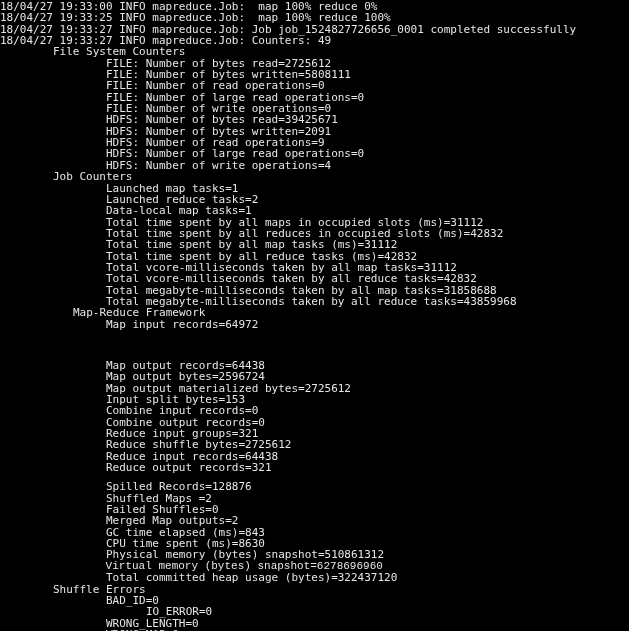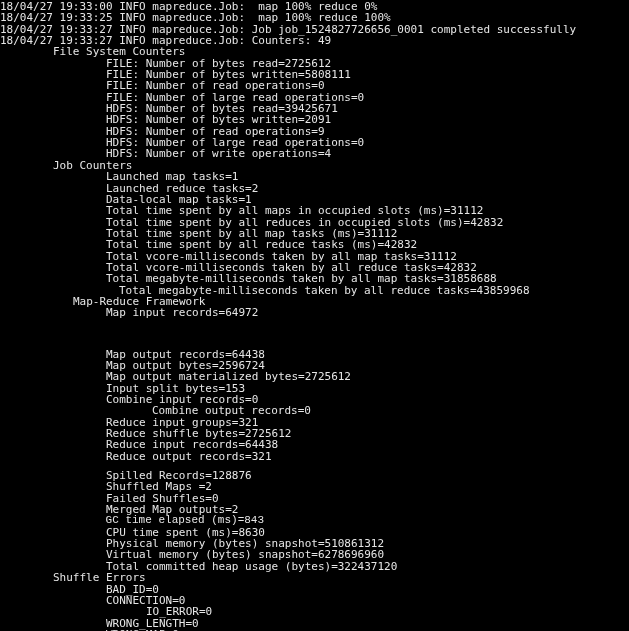--- a/index.html
+++ b/index.html
@@ -58,59 +58,59 @@
 <div id="terminal" style="background: rgb(0, 0, 0);">
     <span class="line" style="color: rgb(230, 230, 230);">18/04/27 19:33:00 INFO mapreduce.Job:  map 100% reduce 0%</span>
     <span class="line" style="color: rgb(230, 230, 230);">18/04/27 19:33:25 INFO mapreduce.Job:  map 100% reduce 100%</span>
     <span class="line" style="color: rgb(230, 230, 230);">18/04/27 19:33:27 INFO mapreduce.Job: Job job_1524827726656_0001 completed successfully</span>
     <span class="line" style="color: rgb(230, 230, 230);">18/04/27 19:33:27 INFO mapreduce.Job: Counters: 49</span>
     <span class="line" style="color: rgb(230, 230, 230);">        File System Counters</span>
     <span class="line" style="color: rgb(230, 230, 230);">                FILE: Number of bytes read=2725612</span>
     <span class="line" style="color: rgb(230, 230, 230);">                FILE: Number of bytes written=5808111</span>
     <span class="line" style="color: rgb(230, 230, 230);">                FILE: Number of read operations=0</span>
     <span class="line" style="color: rgb(230, 230, 230);">                FILE: Number of large read operations=0</span>
+    <span class="line" style="color: rgb(230, 230, 230);">                FILE: Number of write operations=0</span>
     <span class="line" style="color: rgb(230, 230, 230);">                HDFS: Number of bytes read=39425671</span>
     <span class="line" style="color: rgb(230, 230, 230);">                HDFS: Number of bytes written=2091</span>
     <span class="line" style="color: rgb(230, 230, 230);">                HDFS: Number of read operations=9</span>
     <span class="line" style="color: rgb(230, 230, 230);">                HDFS: Number of large read operations=0</span>
     <span class="line" style="color: rgb(230, 230, 230);">                HDFS: Number of write operations=4</span>
     <span class="line" style="color: rgb(230, 230, 230);">        Job Counters</span>
     <span class="line" style="color: rgb(230, 230, 230);">                Launched map tasks=1</span>
     <span class="line" style="color: rgb(230, 230, 230);">                Launched reduce tasks=2</span>
     <span class="line" style="color: rgb(230, 230, 230);">                Data-local map tasks=1</span>
     <span class="line" style="color: rgb(230, 230, 230);">                Total time spent by all maps in occupied slots (ms)=31112</span>
     <span class="line" style="color: rgb(230, 230, 230);">                Total time spent by all reduces in occupied slots (ms)=42832</span>
     <span class="line" style="color: rgb(230, 230, 230);">                Total time spent by all map tasks (ms)=31112</span>
     <span class="line" style="color: rgb(230, 230, 230);">                Total time spent by all reduce tasks (ms)=42832</span>
     <span class="line" style="color: rgb(230, 230, 230);">                Total vcore-milliseconds taken by all map tasks=31112</span>
     <span class="line" style="color: rgb(230, 230, 230);">                Total vcore-milliseconds taken by all reduce tasks=42832</span>
     <span class="line" style="color: rgb(230, 230, 230);">                Total megabyte-milliseconds taken by all map tasks=31858688</span>
-    <span class="line" style="color: rgb(230, 230, 230); padding-left: 13px;">                Total megabyte-milliseconds taken by all reduce tasks=43859968</span>
+    <span class="line" style="color: rgb(230, 230, 230);">                Total megabyte-milliseconds taken by all reduce tasks=43859968</span>
     <span class="line" style="color: rgb(230, 230, 230); margin-left: 20px;">        Map-Reduce Framework</span>
     <span class="line" style="color: rgb(230, 230, 230);">                Map input records=64972</span>
     <span class="line" style="color: rgb(230, 230, 230); margin-top: 30px;">                Map output records=64438</span>
     <span class="line" style="color: rgb(230, 230, 230);">                Map output bytes=2596724</span>
     <span class="line" style="color: rgb(230, 230, 230);">                Map output materialized bytes=2725612</span>
     <span class="line" style="color: rgb(230, 230, 230);">                Input split bytes=153</span>
     <span class="line" style="color: rgb(230, 230, 230);">                Combine input records=0</span>
-    <span class="line" style="color: rgb(230, 230, 230); padding-left: 46px;">                Combine output records=0</span>
+    <span class="line" style="color: rgb(230, 230, 230);">                Combine output records=0</span>
     <span class="line" style="color: rgb(230, 230, 230);">                Reduce input groups=321</span>
     <span class="line" style="color: rgb(230, 230, 230);">                Reduce shuffle bytes=2725612</span>
     <span class="line" style="color: rgb(230, 230, 230);">                Reduce input records=64438</span>
     <span class="line" style="color: rgb(230, 230, 230);">                Reduce output records=321</span>
     <span class="line" style="color: rgb(230, 230, 230); margin-top: 8px;">                Spilled Records=128876</span>
     <span class="line" style="color: rgb(230, 230, 230);">                Shuffled Maps =2</span>
     <span class="line" style="color: rgb(230, 230, 230);">                Failed Shuffles=0</span>
     <span class="line" style="color: rgb(230, 230, 230);">                Merged Map outputs=2</span>
-    <span class="line" style="color: rgb(230, 230, 230); font-family: Liberation Mono, monospace;">                GC time elapsed (ms)=843</span>
+    <span class="line" style="color: rgb(230, 230, 230);">                GC time elapsed (ms)=843</span>
     <span class="line" style="color: rgb(230, 230, 230);">                CPU time spent (ms)=8630</span>
     <span class="line" style="color: rgb(230, 230, 230);">                Physical memory (bytes) snapshot=510861312</span>
-    <span class="line" style="color: rgb(230, 230, 230);">                Virtual memory (bytes) snapshot=6278696960</span>
+    <span class="line" style="color: rgb(230, 230, 230); font-family: Liberation Mono, monospace;">                Virtual memory (bytes) snapshot=6278696960</span>
     <span class="line" style="color: rgb(230, 230, 230);">                Total committed heap usage (bytes)=322437120</span>
     <span class="line" style="color: rgb(230, 230, 230);">        Shuffle Errors</span>
     <span class="line" style="color: rgb(230, 230, 230);">                BAD_ID=0</span>
-    <span class="line" style="color: rgb(230, 230, 230);">                CONNECTION=0</span>
     <span class="line" style="color: rgb(230, 230, 230); padding-left: 40px;">                IO_ERROR=0</span>
     <span class="line" style="color: rgb(230, 230, 230);">                WRONG_LENGTH=0</span>
     <span class="line" style="color: rgb(230, 230, 230);">                WRONG_MAP=0</span>
     <span class="line" style="color: rgb(230, 230, 230);">                WRONG_REDUCE=0</span>
     <span class="line" style="color: rgb(230, 230, 230);">        File Input Format Counters</span>
   </div>
 
 </body></html>

